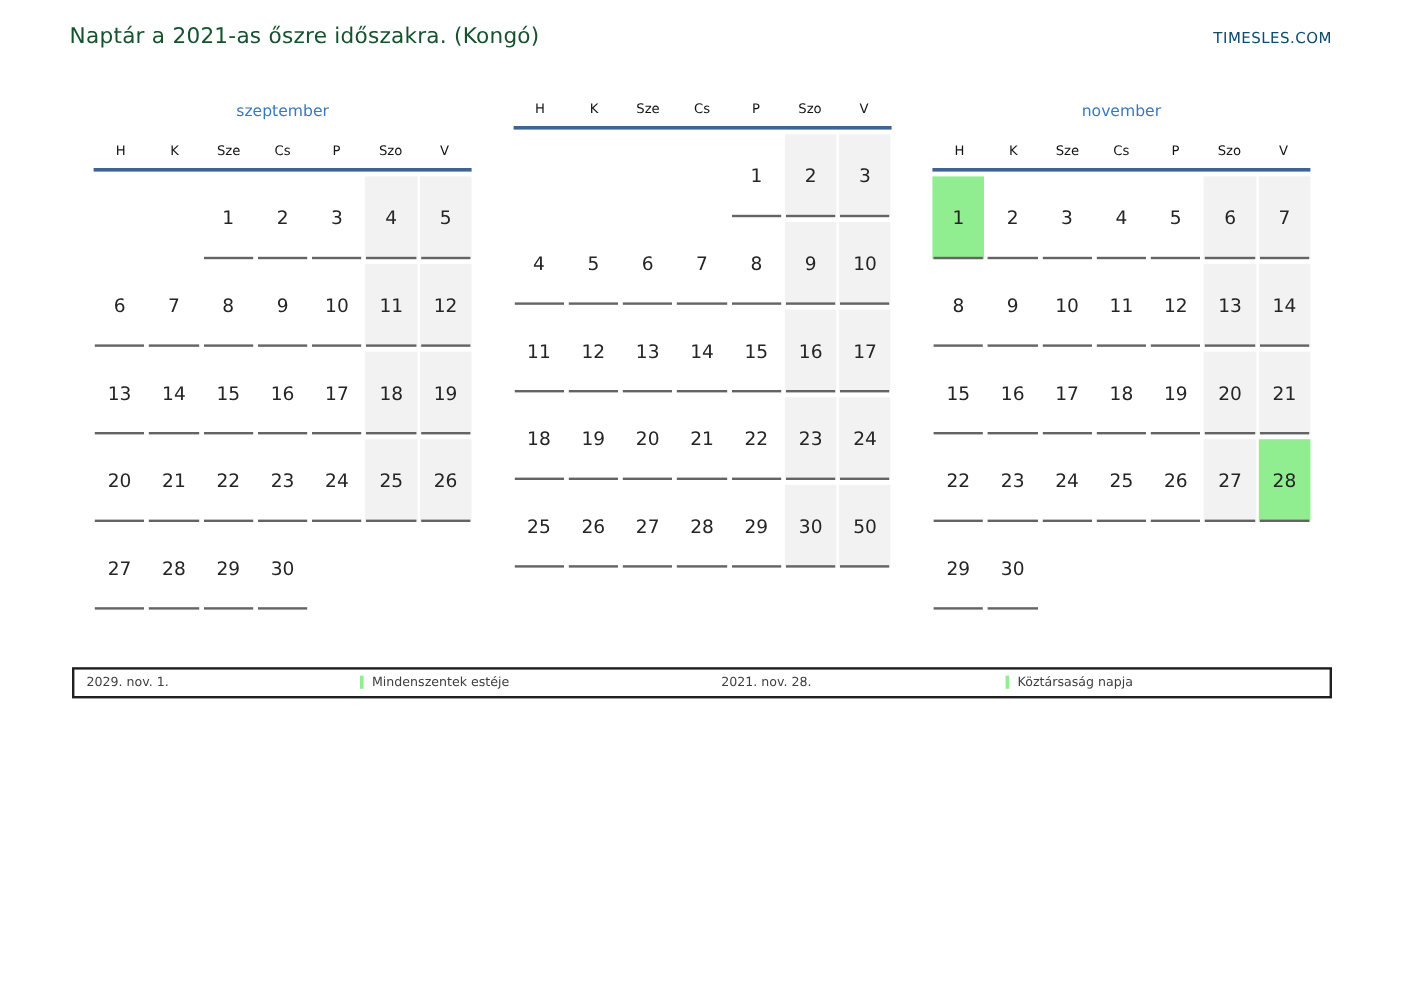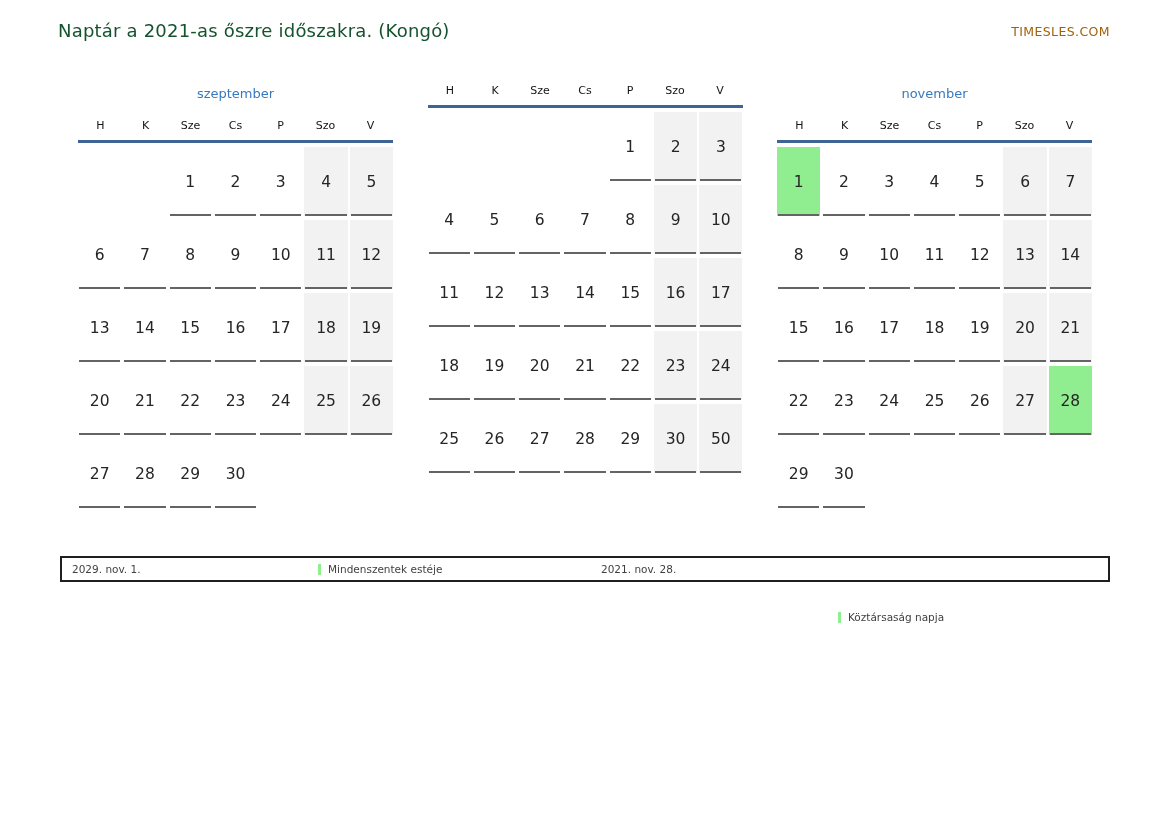--- a/index.html
+++ b/index.html
@@ -5,21 +5,21 @@
   html,body{margin:0;padding:0;}
   body{
     width:1169px;height:827px;background:#ffffff;position:relative;
     font-family:"DejaVu Sans","Liberation Sans",sans-serif;overflow:hidden;
   }
   .page-title{
     position:absolute;left:58px;top:20px;font-size:18px;color:#14532d;
     letter-spacing:0.2px;
   }
   .site-link{
-    position:absolute;right:59px;top:24px;font-size:12.5px;color:#a16207;
+    position:absolute;right:59px;top:24px;font-size:12.5px;color:#0c4a6e;
     text-decoration:none;letter-spacing:0.4px;cursor:pointer;
   }
   .calendars{
     position:absolute;left:78px;top:84px;width:1014px;
     display:flex;justify-content:space-between;
   }
   .month{width:315px;}
   .month-name{
     text-align:center;font-size:13px;color:#3779be;height:20px;line-height:20px;
     margin-bottom:15px;
@@ -50,23 +50,23 @@
   }
   .legend span{
     position:absolute;top:50%;transform:translateY(-50%);
     font-size:10.5px;color:#3f3f3f;white-space:nowrap;
   }
   .legend .marker{
     display:inline-block;width:3px;height:11px;background:#90ee90;
     margin-right:7px;vertical-align:-2px;
   }
   .pos-date1{left:10px;}
-  .pos-name1{left:256px;}
+  .pos-name1{left:238px;}
   .pos-date2{left:539px;}
-  .pos-name2{left:776px;margin-top:48px;}
+  .pos-name2{left:776px;}
 </style>
 </head>
 <body>
 
 <div class="page-title">Naptár a 2021-as őszre időszakra. (Kongó)</div>
 <a class="site-link">TIMESLES.COM</a>
 
 <div class="calendars">
     <div class="month">
       <div class="month-name">szeptember</div>

